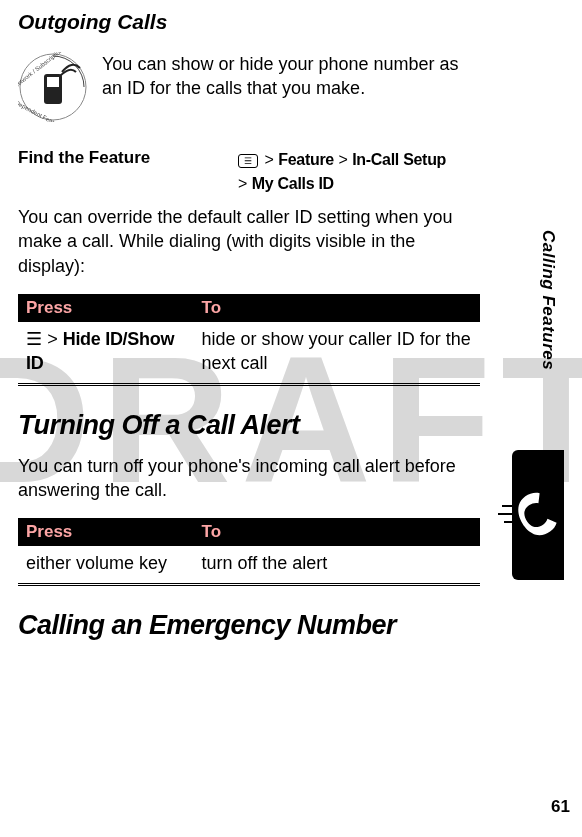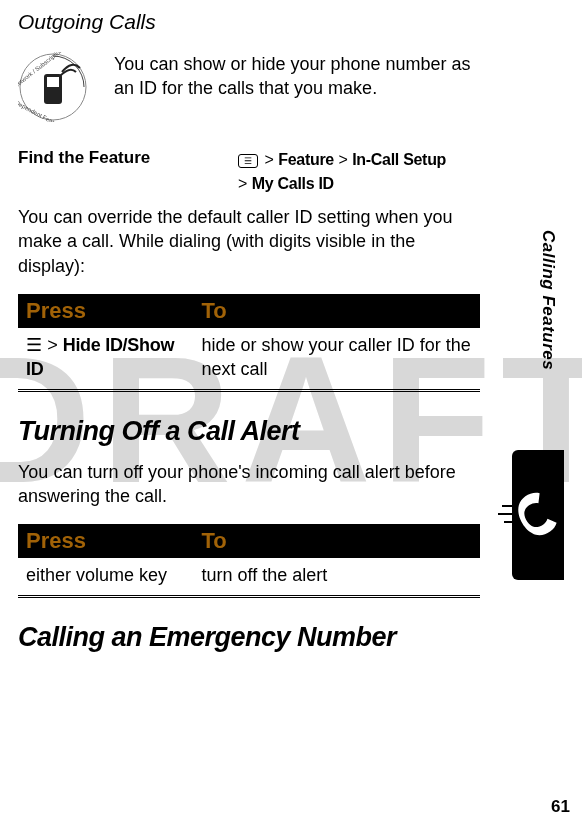--- a/index.html
+++ b/index.html
@@ -58,40 +58,39 @@
       background: #000;
       border-radius: 6px 0 0 6px;
     }
     .phone-tab svg {
       position: absolute;
       top: 30px;
       left: -14px;
     }
     h2.subheading {
       font-style: italic;
-      font-weight: normal;
+      font-weight: bold;
       font-size: 21px;
       margin-bottom: 18px;
       font-family: Arial, sans-serif;
     }
     .intro-row {
       display: flex;
       gap: 14px;
       margin-bottom: 26px;
       align-items: flex-start;
     }
     .feature-icon {
       width: 70px;
       height: 70px;
       flex-shrink: 0;
     }
     .intro-text {
       font-size: 18px;
       line-height: 1.35;
-      margin-left: 12px;
     }
     .find-feature-row {
       display: flex;
       margin-bottom: 9px;
       gap: 20px;
     }
     .find-feature-label {
       font-weight: bold;
       font-size: 17px;
       font-family: Arial, sans-serif;
@@ -125,23 +124,23 @@
       line-height: 1.35;
       margin-bottom: 16px;
     }
     .instr-table {
       width: 100%;
       border-collapse: collapse;
       margin-bottom: 24px;
     }
     .instr-table thead th {
       background: #000;
-      color: #a16207;
+      color: #fca5a5;
       text-align: left;
-      font-size: 22px;
+      font-size: 17px;
       font-weight: bold;
       padding: 4px 8px;
     }
     .instr-table tbody td {
       font-size: 18px;
       padding: 5px 8px 8px 8px;
       vertical-align: top;
       line-height: 1.35;
     }
     .instr-table tbody tr {

